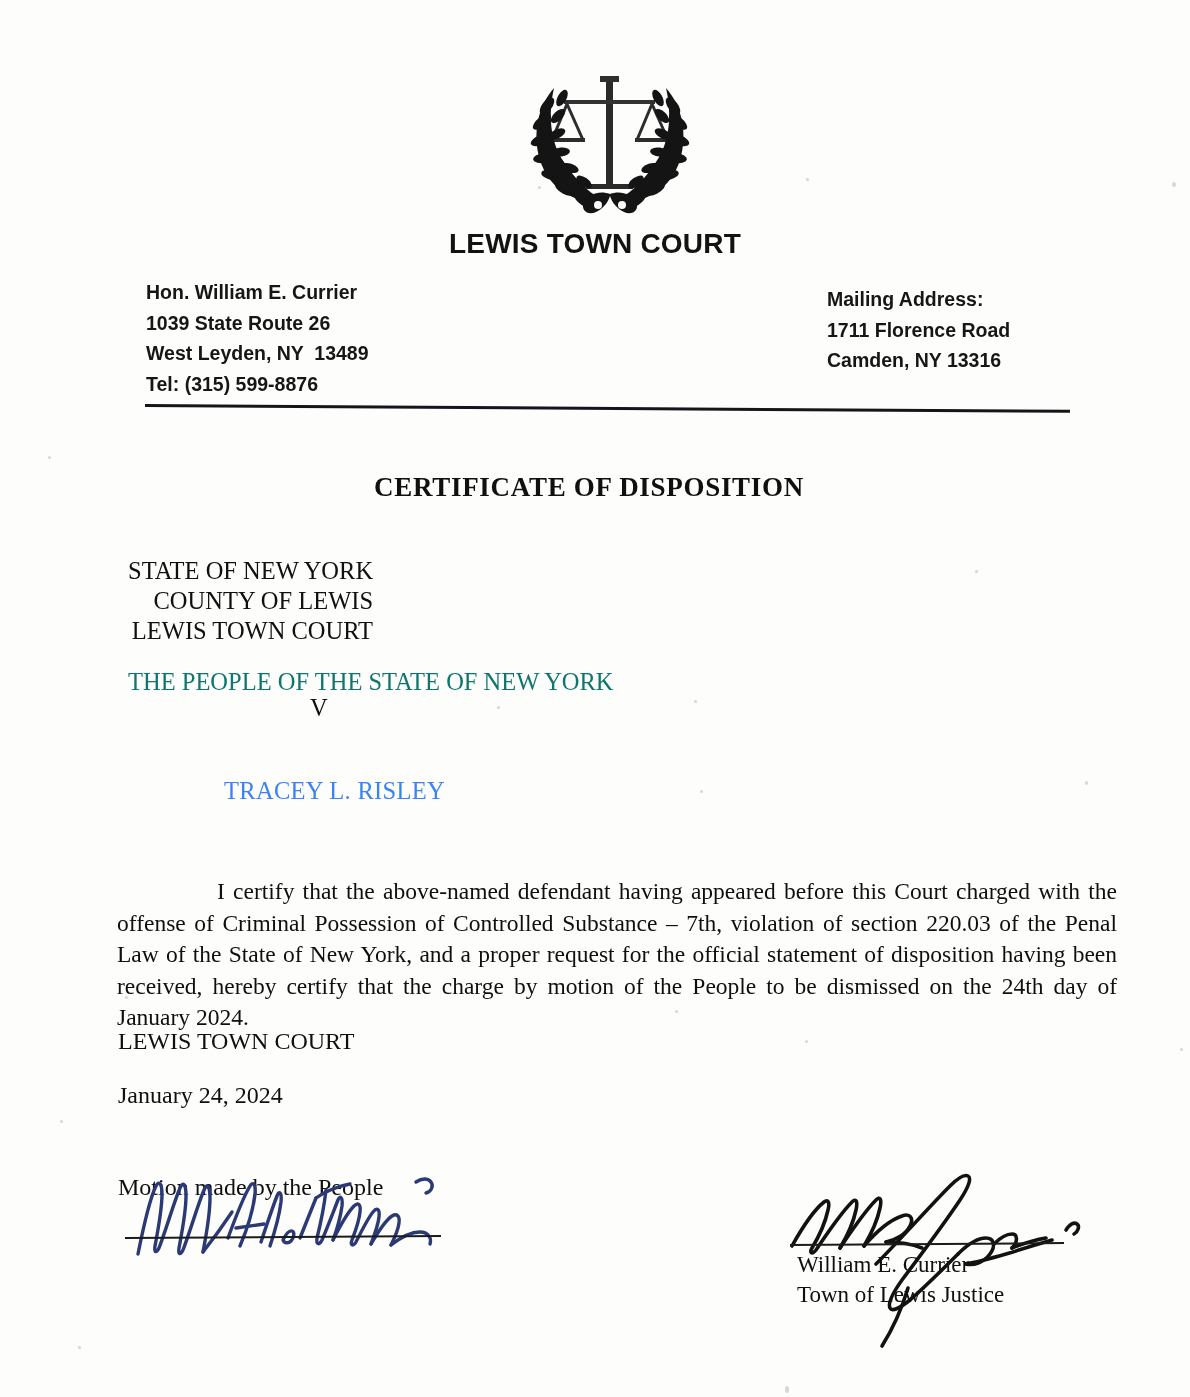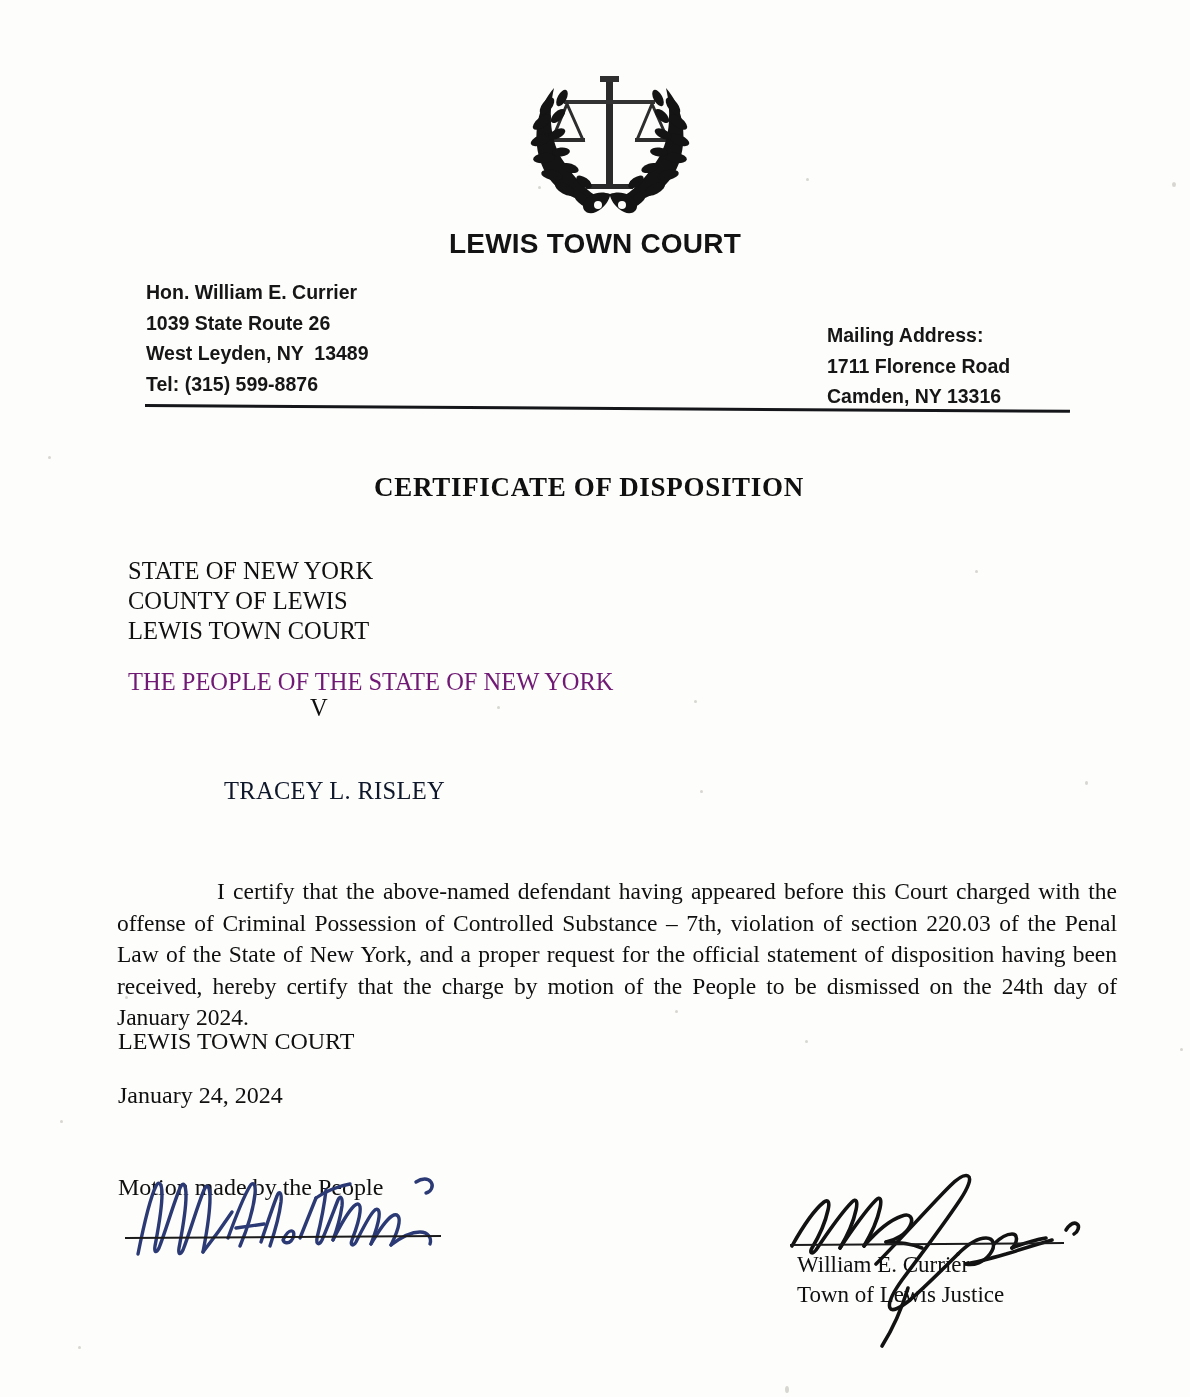--- a/index.html
+++ b/index.html
@@ -56,21 +56,21 @@
   .addr-block {
     position: absolute;
     font-family: Liberation Sans, sans-serif;
     font-size: 19.5px;
     font-weight: 600;
     line-height: 30.5px;
     color: #161616;
     white-space: pre;
   }
   #addr-left  { left: 146px; top: 277px; }
-  #addr-right { left: 827px; top: 284px; margin-top: 36px; }
+  #addr-right { left: 827px; top: 284px; }
 
   #rule {
     position: absolute;
     left: 145px;
     top: 404px;
     width: 925px;
     height: 3px;
     background: #15161a;
     transform: rotate(0.36deg);
     transform-origin: left center;
@@ -92,43 +92,44 @@
 
   
   #caption {
     position: absolute;
     left: 128px;
     top: 556px;
     font-size: 24.5px;
     line-height: 30px;
     white-space: pre;
     color: #101010;
+    text-align: right;
   }
   #people-line {
     position: absolute;
     left: 128px;
     top: 668px;
     font-size: 24.5px;
-    color: #701a75;
+    color: #0f766e;
     white-space: pre;
   }
   #vee {
     position: absolute;
     left: 310px;
     top: 694px;
     font-size: 24.5px;
     color: #101010;
   }
   #defendant {
     position: absolute;
     left: 224px;
     top: 777px;
     font-size: 24.5px;
     letter-spacing: .3px;
-    color: #0f172a;
+    color: #3b82f6;
     white-space: pre;
   }
 
   
   #body-par {
     position: absolute;
     left: 117px;
     top: 876px;
     width: 1000px;
     font-size: 23.5px;

